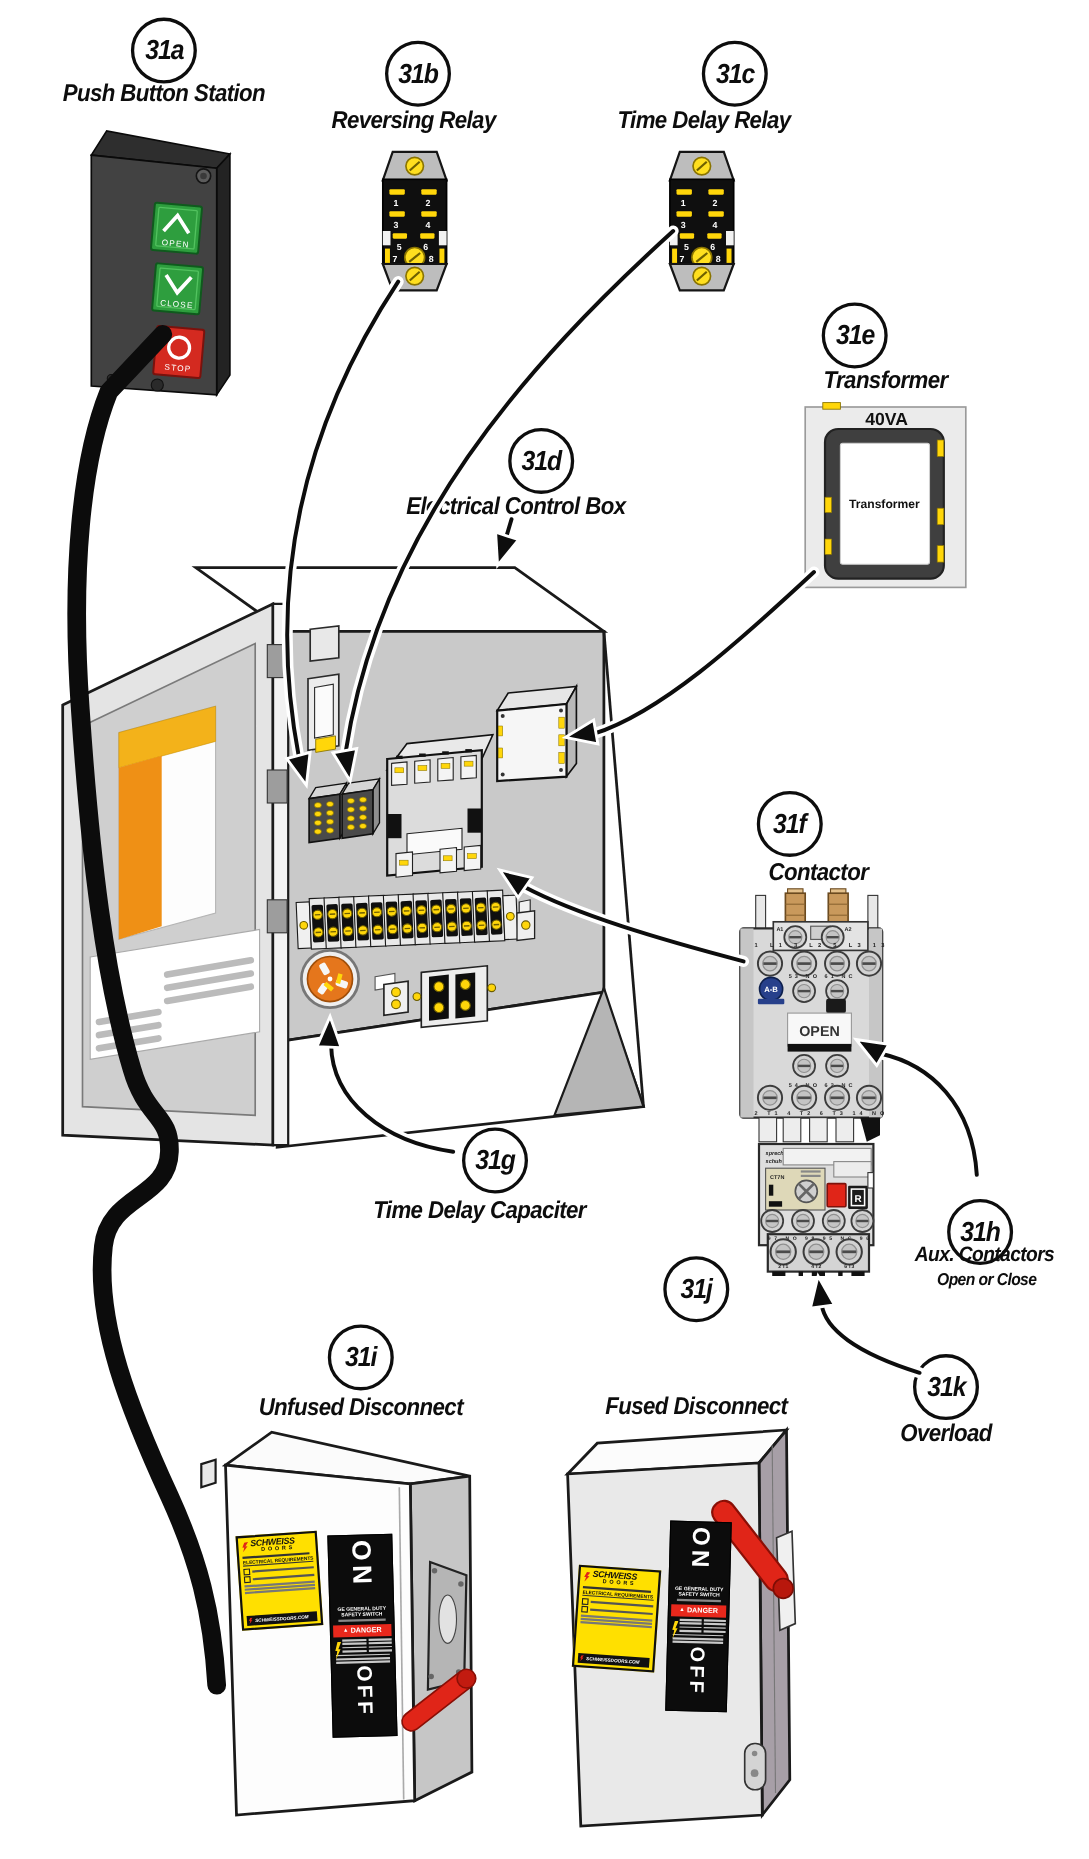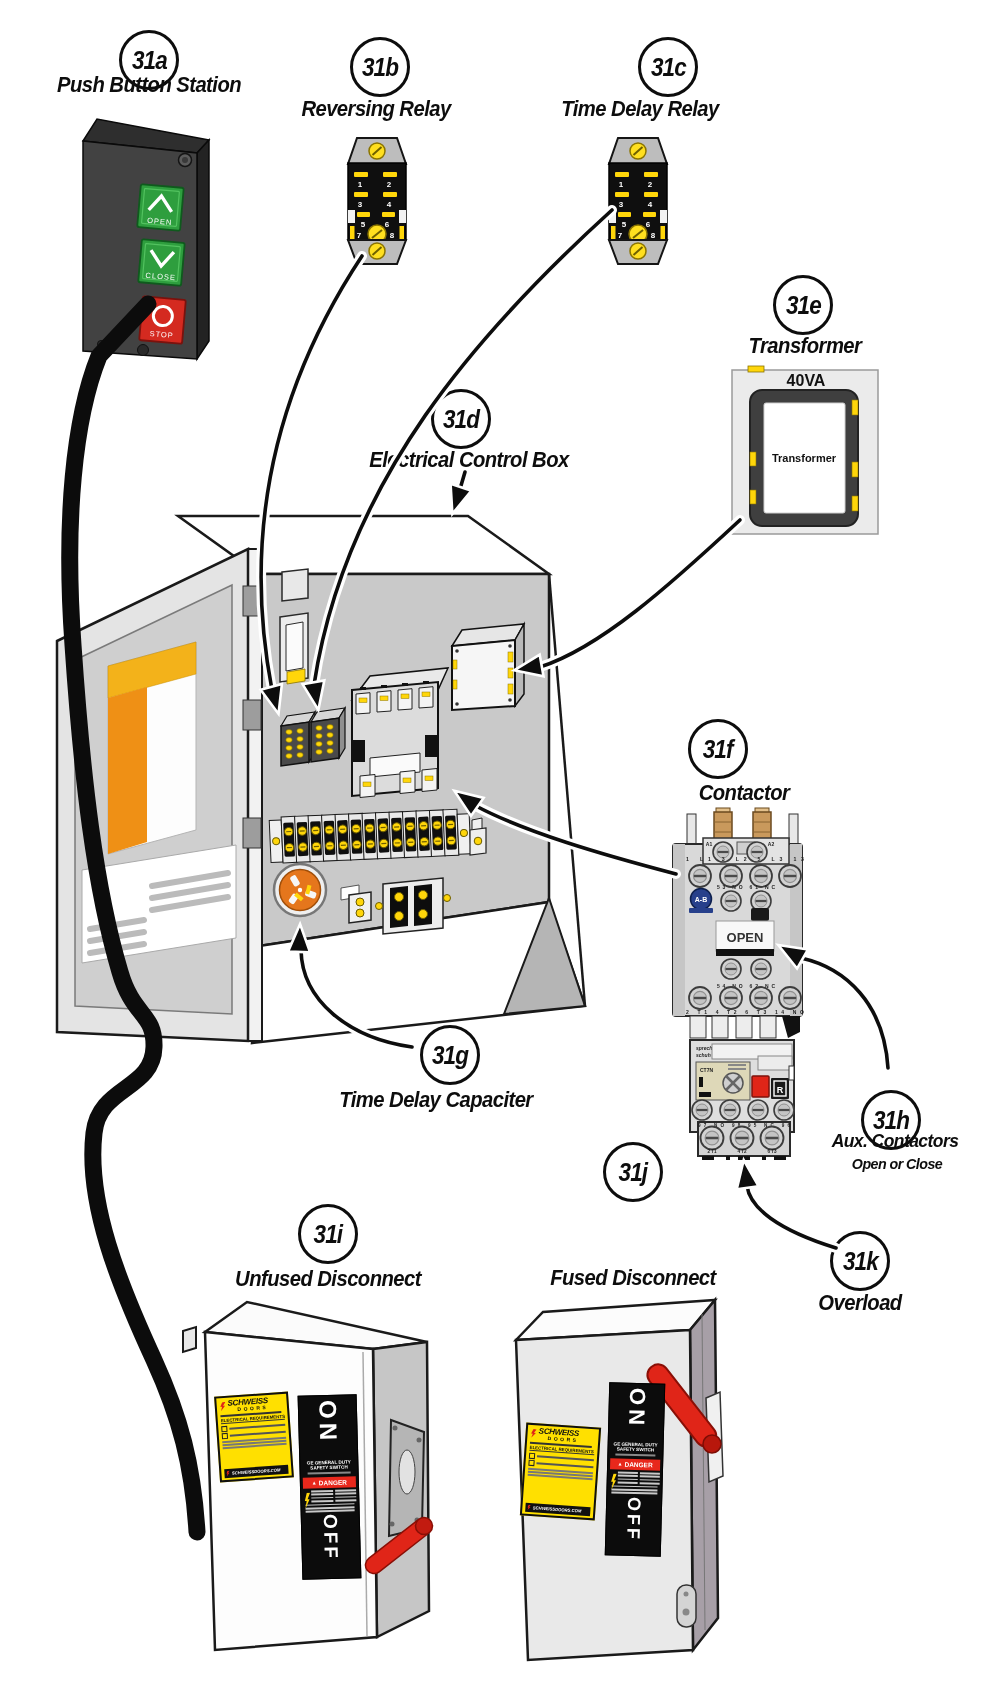--- a/index.html
+++ b/index.html
@@ -449,41 +449,41 @@
   </g>
   <circle cx="712" cy="1444" r="9" fill="#b8170c" stroke="#7d0d05" stroke-width="1.5"></circle>
   <g>
     <rect x="677" y="1585" width="19" height="42" rx="9" fill="#d4d4d4" stroke="#333" stroke-width="1.5"></rect>
     <circle cx="686" cy="1612" r="3.5" fill="#888"></circle>
           <circle cx="686" cy="1594" r="2.5" fill="#888"></circle>
   </g>
 </g>
 </svg>
 
-<div class="co" style="left:149px;top:60px">
+<div class="co" style="left:149px;top:46px">
       <span>31a</span>
     </div>
 <div class="cap" style="left:149px;top:85px">Push Button Station</div>
 
 <div class="co" style="left:380px;top:67px">
       <span>31b</span>
     </div>
 <div class="cap" style="left:376px;top:109px">Reversing Relay</div>
 
 <div class="co" style="left:668px;top:67px">
       <span>31c</span>
     </div>
 <div class="cap" style="left:640px;top:109px">Time Delay Relay</div>
 
-<div class="co" style="left:461px;top:419px">
+<div class="co" style="left:492px;top:419px">
       <span>31d</span>
     </div>
 <div class="cap" style="left:469px;top:460px">Electrical Control Box</div>
 
-<div class="co" style="left:803px;top:305px">
+<div class="co" style="left:777px;top:305px">
       <span>31e</span>
     </div>
 <div class="cap" style="left:805px;top:346px">Transformer</div>
 
 <div class="co" style="left:718px;top:749px">
       <span>31f</span>
     </div>
 <div class="cap" style="left:744px;top:793px">Contactor</div>
 
 <div class="co" style="left:450px;top:1055px">

